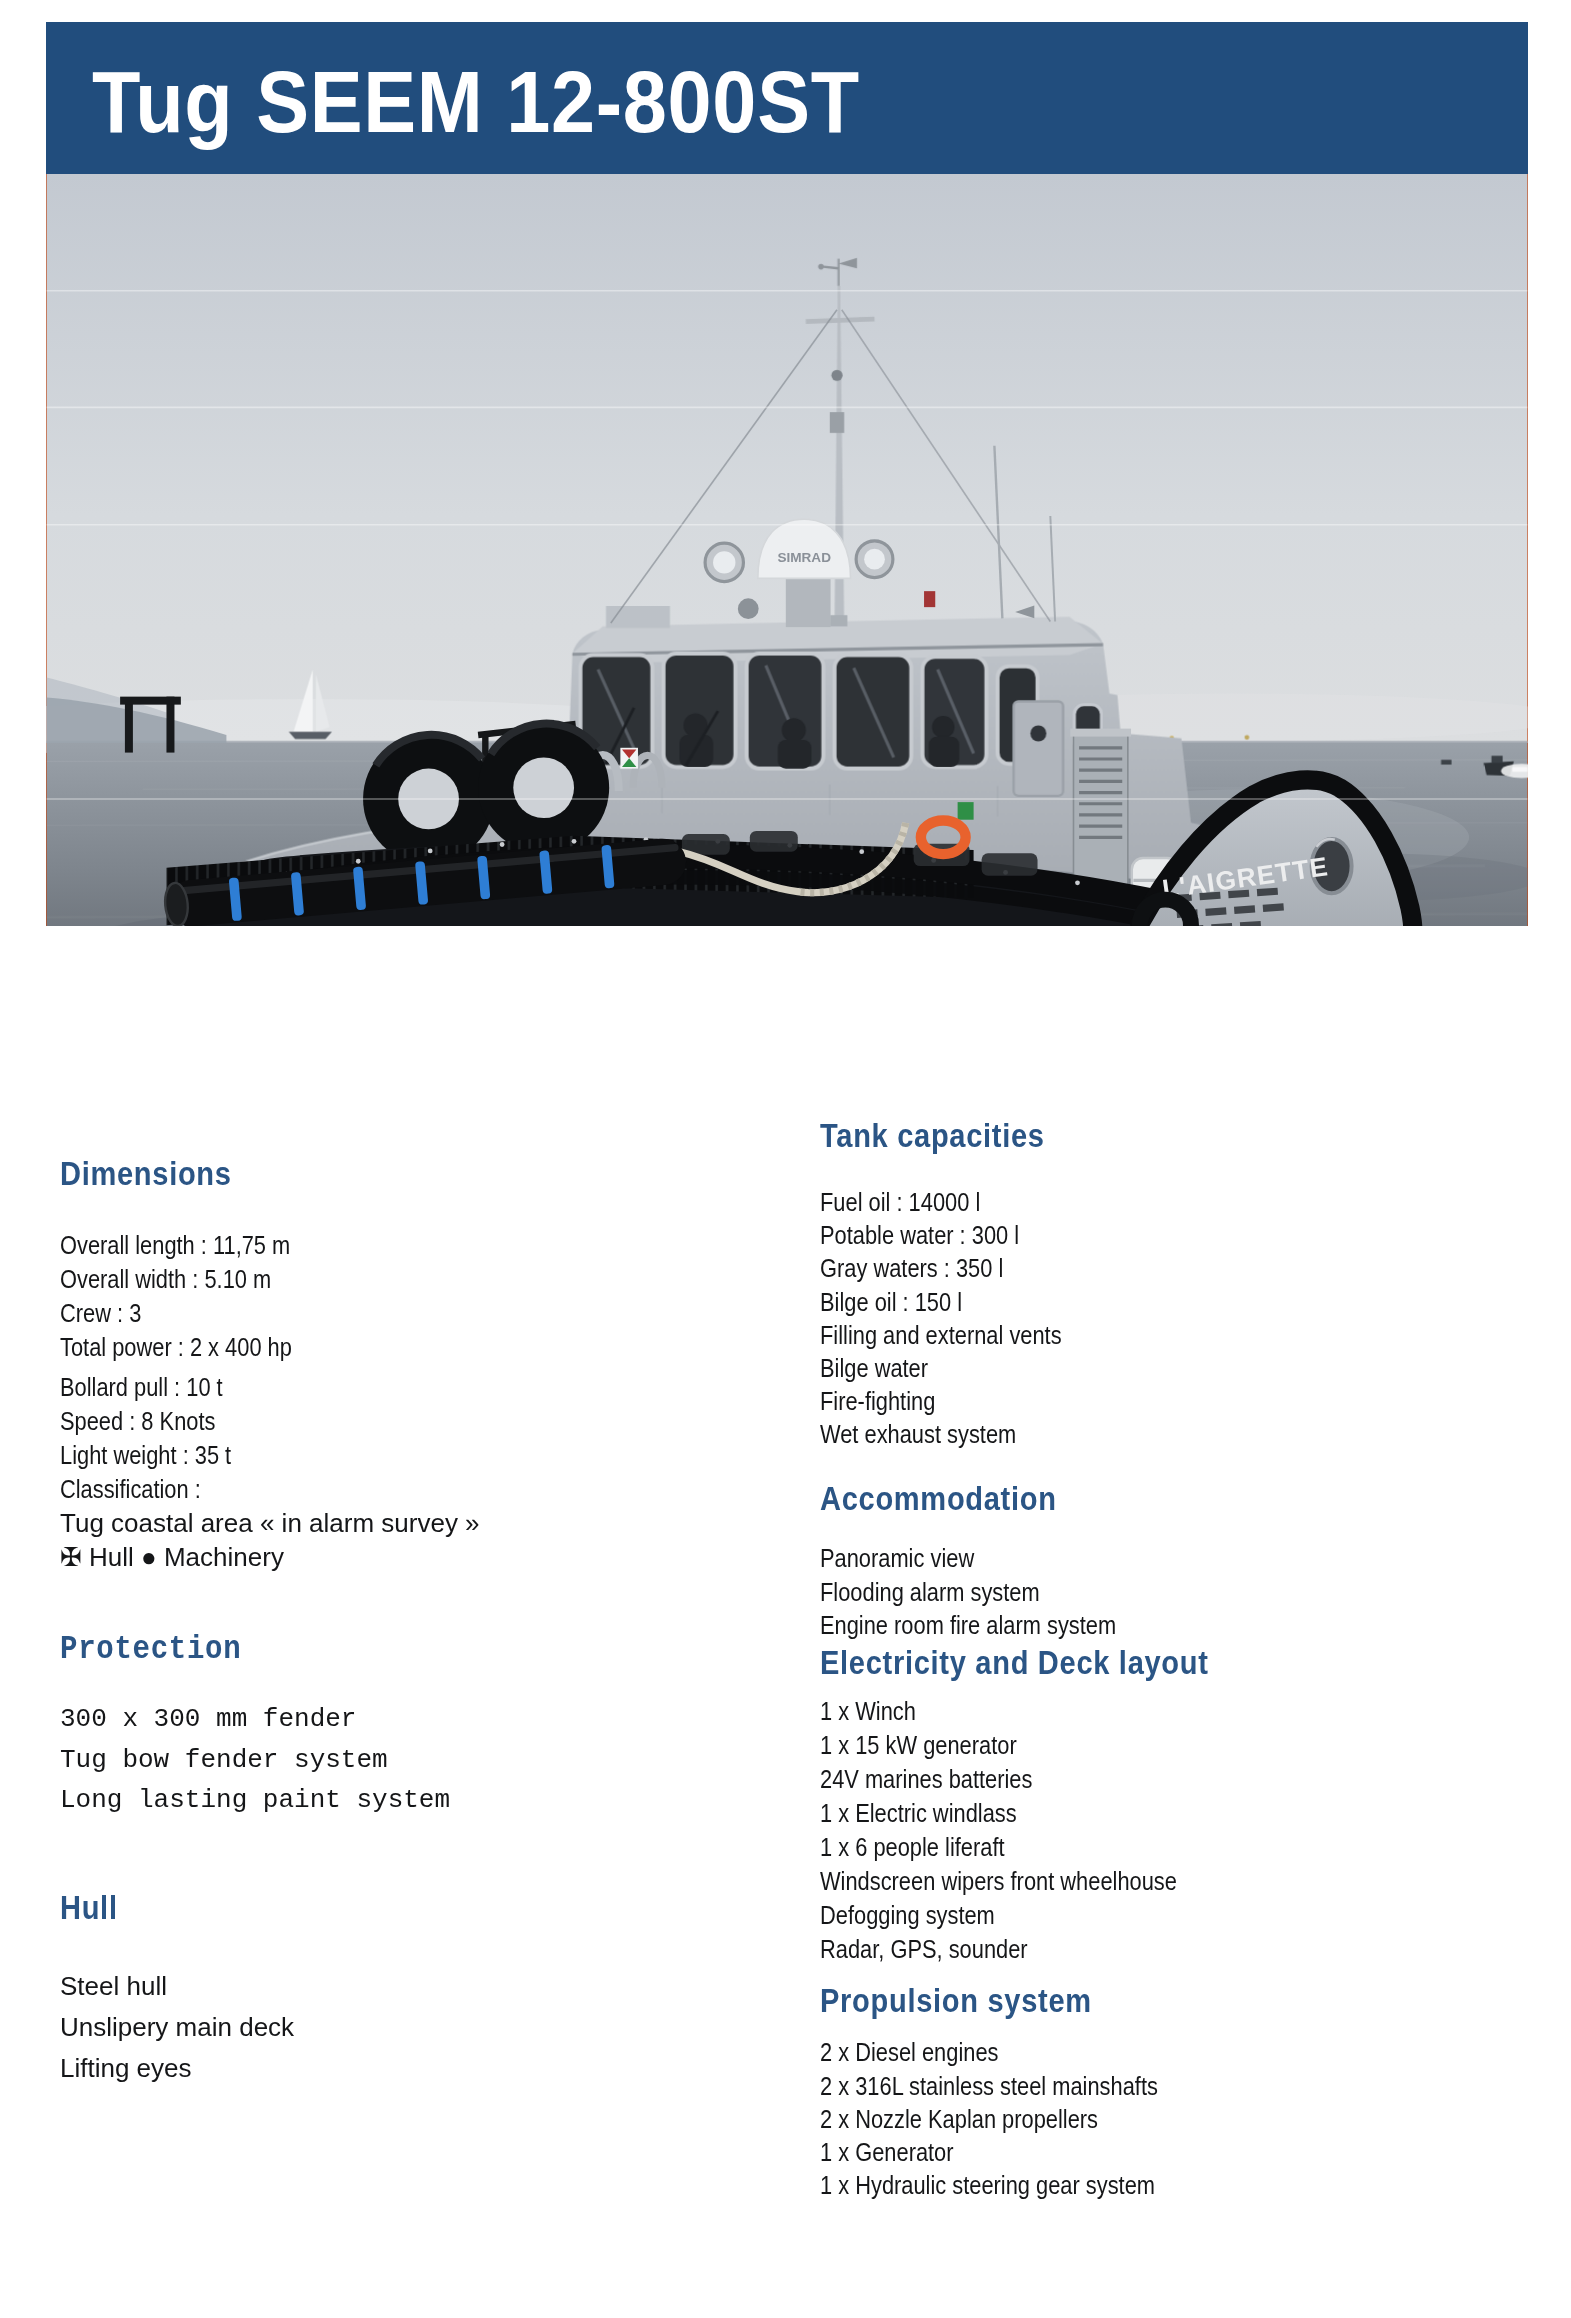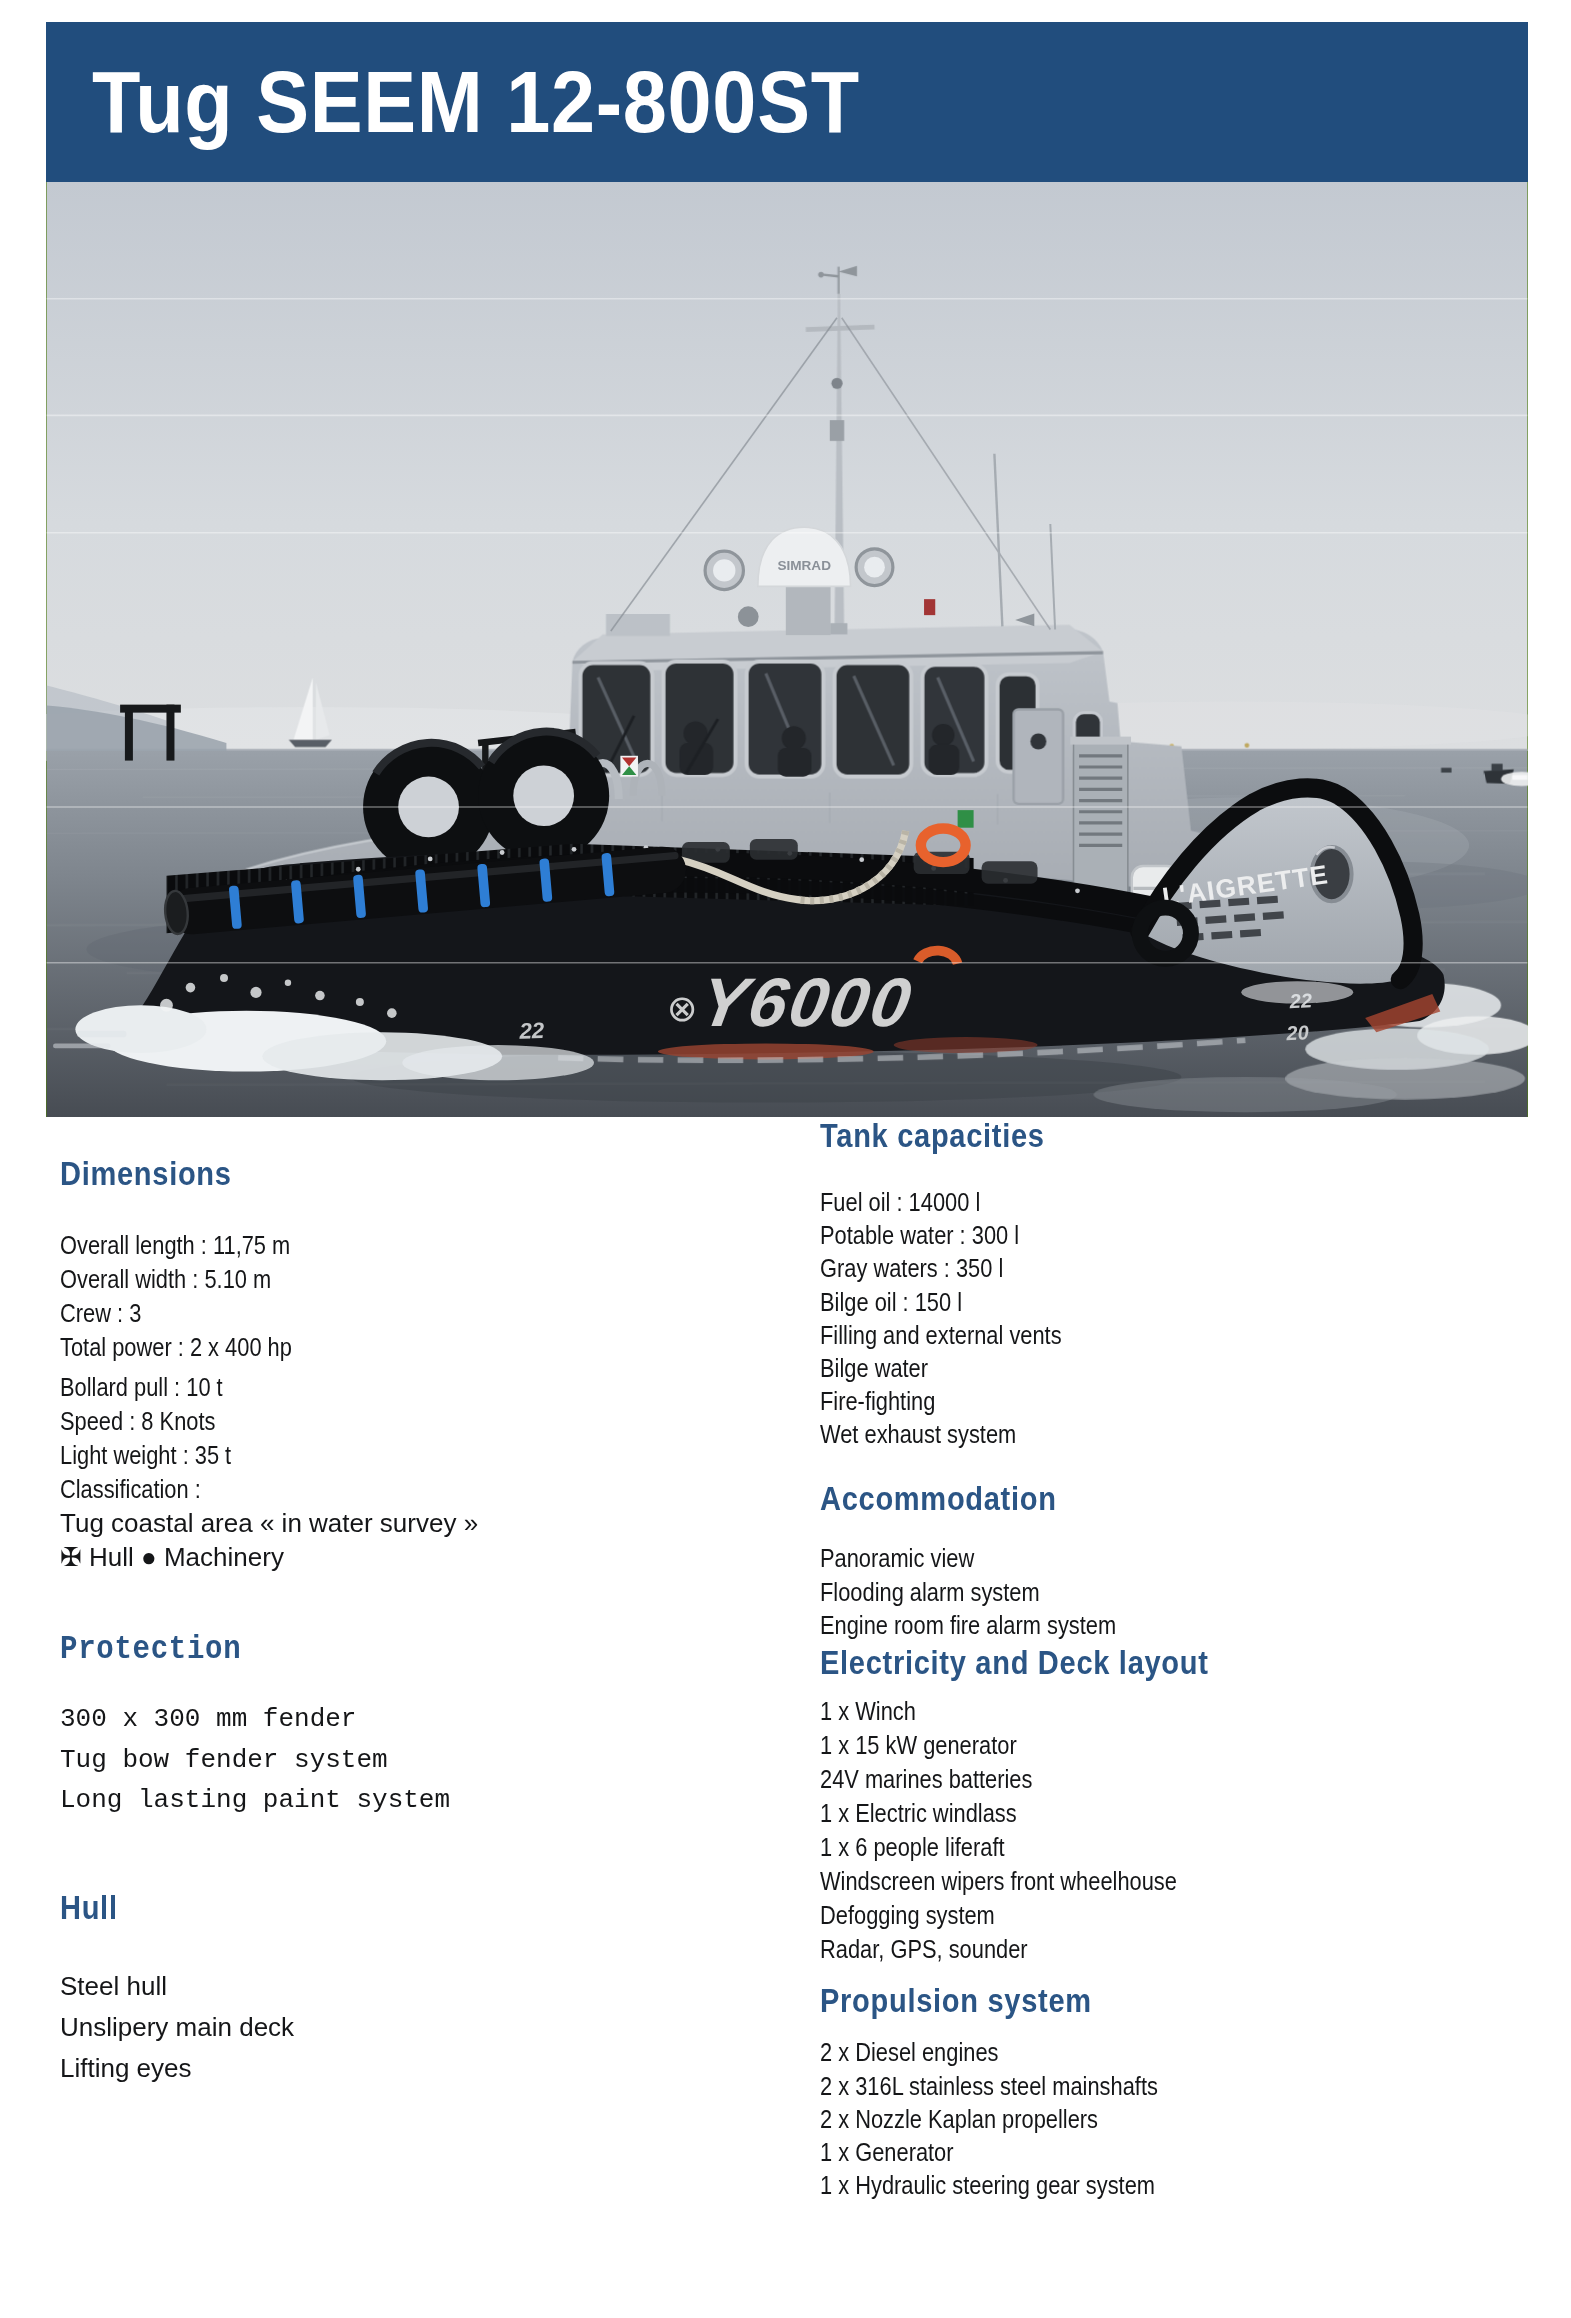--- a/index.html
+++ b/index.html
@@ -13,22 +13,22 @@
     position:absolute;left:46px;top:21.6px;width:1482px;height:161px;
     background:#214d7d;display:flex;align-items:center;
   }
   .title{
     color:#ffffff;font-size:88px;font-weight:bold;letter-spacing:0.8px;
     margin-left:46px;white-space:nowrap;
     transform:scaleX(.9);transform-origin:left center;
   }
   
   .photo{
-    position:absolute;left:46px;top:182px;width:1482px;height:935px;
-    overflow:hidden;background:#4d7c0f;
+    position:absolute;left:46px;top:174px;width:1482px;height:752px;
+    overflow:hidden;background:#c2410c;
   }
   .photo svg{display:block;width:1482px;height:935px;}
   
   .col{position:absolute;top:1118px;}
   .col-left{left:60px;width:712px;}
   .col-right{left:820px;width:720px;}
   h2.shead{
     margin:0;color:#2b5585;font-size:33px;line-height:36px;font-weight:bold;
     letter-spacing:0.8px;white-space:nowrap;
     transform:scaleX(.88);transform-origin:left top;
@@ -391,21 +391,21 @@
   <section id="sec-dim">
     <h2 class="shead">Dimensions</h2>
     <p class="ln nrw">Overall length : 11,75 m</p>
     <p class="ln nrw">Overall width : 5.10 m</p>
     <p class="ln nrw">Crew : 3</p>
     <p class="ln nrw">Total power : 2 x 400 hp</p>
     <p class="ln nrw g18">Bollard pull : 10 t</p>
     <p class="ln nrw g8">Speed : 8 Knots</p>
     <p class="ln nrw">Light weight : 35 t</p>
     <p class="ln nrw g8">Classification :</p>
-    <p class="ln g8">Tug coastal area « in water survey »</p>
+    <p class="ln g8">Tug coastal area « in alarm survey »</p>
     <p class="ln g10">✠ Hull ● Machinery</p>
   </section>
 
   <section id="sec-prot">
     <h2 class="shead">Protection</h2>
     <p class="ln">300 x 300 mm fender</p>
     <p class="ln">Tug bow fender system</p>
     <p class="ln">Long lasting paint system</p>
   </section>
 

